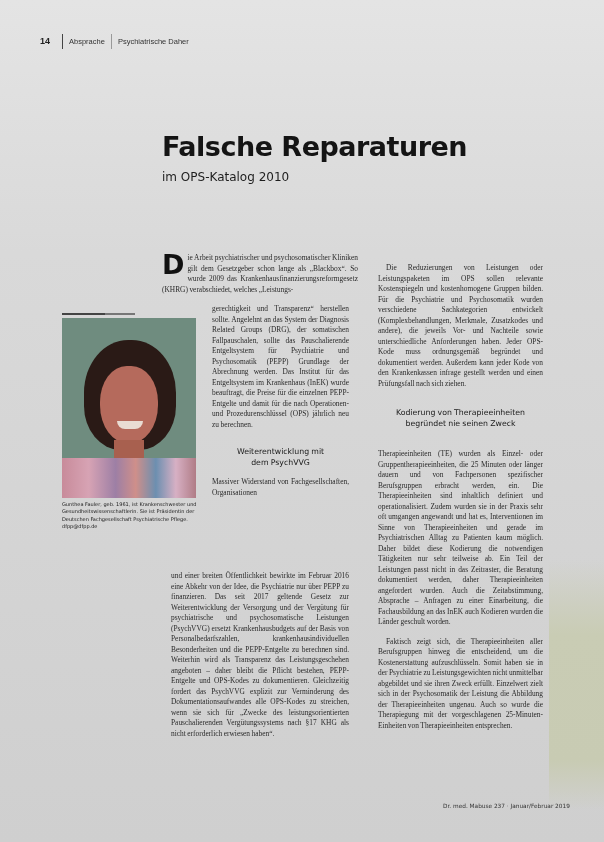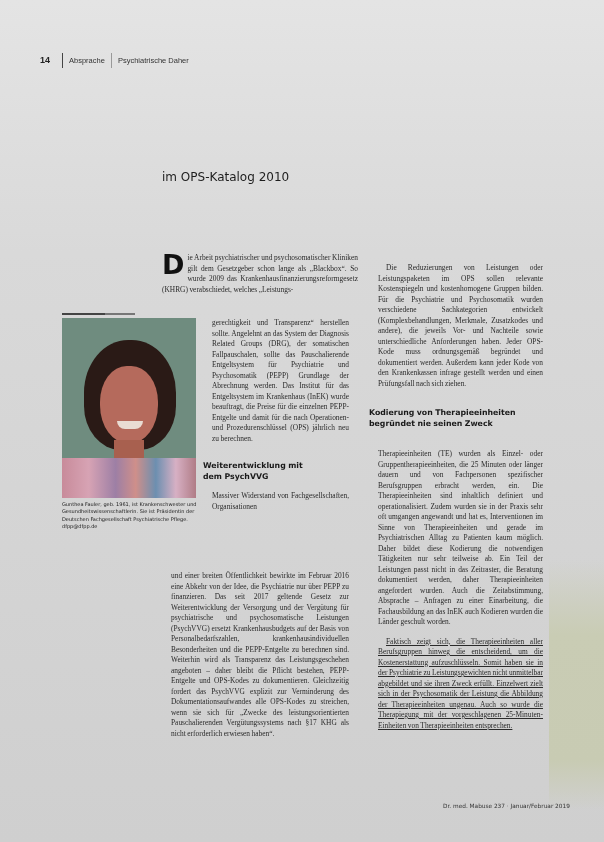--- a/index.html
+++ b/index.html
@@ -12,54 +12,54 @@
     }
     .page {
       position: absolute; left: 0; top: 0; width: 604px; height: 842px;
       background: linear-gradient(180deg, #e4e4e4 0%, #d9d9d9 30%, #cfcfcf 100%);
     }
     .right-strip {
       position: absolute; right: 0; top: 560px; width: 55px; height: 250px;
       background: linear-gradient(180deg, rgba(200,205,180,0) 0%, #c9ccb4 30%, #c8cbb3 80%, rgba(200,205,180,0) 100%);
     }
     .header {
-      position: absolute; left: 40px; top: 52px; height: 16px;
+      position: absolute; left: 40px; top: 33px; height: 16px;
       display: flex; align-items: center; font-size: 7.5px; color: #333; justify-content: space-between;
     }
     .header .pnum { font-weight: bold; font-size: 9px; margin-right: 6px; color: #222; }
     .header .sep { width: 1px; height: 15px; background: #444; margin: 0 6px; }
     .header .sep.light { background: #999; }
     .title {
       position: absolute; left: 162px; top: 131px;
       font-family: "DejaVu Sans", sans-serif; font-weight: bold;
       font-size: 27px; letter-spacing: -0.5px; color: #141414; margin: 0;
     }
     .subtitle {
       position: absolute; left: 162px; top: 168px; width: 300px;
       font-family: "DejaVu Sans", sans-serif; font-size: 12px; line-height: 18px; color: #1e1e1e;
     }
     .col {
       position: absolute; font-family: "Liberation Serif", serif;
       font-size: 7.4px; line-height: 10.5px; color: #2a2a2a;
       text-align: justify; word-spacing: -0.3px;
     }
     .col p { margin: 9px; text-indent: 0; }
-    .col p + p { text-indent: 8px; text-decoration: underline; }
+    .col p + p { text-indent: 8px; }
     .col1a { left: 162px; top: 253px; width: 196px; }
-    .col1b { left: 203px; top: 309px; width: 155px; }
+    .col1b { left: 203px; top: 295px; width: 155px; }
     .col1c { left: 162px; top: 562px; width: 196px; }
     .col2 { left: 369px; top: 254px; width: 183px; }
     .col2b { left: 369px; top: 440px; width: 183px; }
     .dropcap {
       float: left; font-family: "DejaVu Sans", sans-serif; font-weight: bold;
       font-size: 27px; line-height: 22px; margin: 1px 3px 0 0; color: #111;
     }
     .subhead {
-      font-family: "DejaVu Sans", sans-serif; font-weight: bold;
-      font-size: 7.8px; line-height: 10.5px; color: #1a1a1a; text-align: left;
+      font-family: "DejaVu Sans", sans-serif; font-weight: normal;
+      font-size: 7.8px; line-height: 10.5px; color: #1a1a1a; text-align: center;
     }
     .photo-rule {
       position: absolute; left: 62px; top: 313px; width: 70px; height: 2px; background: #444;
     }
     .photo-rule2 {
       position: absolute; left: 105px; top: 313px; width: 30px; height: 2px; background: #777;
     }
     .photo {
       position: absolute; left: 62px; top: 318px; width: 134px; height: 180px;
       background: #6f8c7f; overflow: hidden;
@@ -99,20 +99,21 @@
   <div class="right-strip"></div>
 
   <div class="header">
     <span class="pnum">14</span>
     <span class="sep"></span>
     <span>Absprache</span>
     <span class="sep light"></span>
     <span>Psychiatrische Daher</span>
   </div>
 
+  <h1 class="title">Falsche Reparaturen</h1>
   <div class="subtitle">
     <div>im OPS-Katalog 2010</div>
   </div>
 
   <div class="col col1a">
     <span class="dropcap">D</span>
     <span>ie Arbeit psychiatrischer und psychosomatischer Kliniken gilt dem Gesetzgeber schon lange als „Blackbox“. So wurde 2009 das Krankenhausfinanzierungsreformgesetz (KHRG) verabschiedet, welches „Leistungs-</span>
   </div>
   <div class="col col1b">
     <p>gerechtigkeit und Transparenz“ herstellen sollte. Ange­lehnt an das System der Diagnosis Related Groups (DRG), der somatischen Fallpauschalen, sollte das Pauschalierende Entgeltsystem für Psychiatrie und Psychosomatik (PEPP) Grundlage der Abrechnung werden. Das Institut für das Entgeltsystem im Krankenhaus (InEK) wurde beauftragt, die Preise für die einzelnen PEPP-Entgelte und damit für die nach Operationen- und Prozedurenschlüssel (OPS) jährlich neu zu berechnen.</p>

